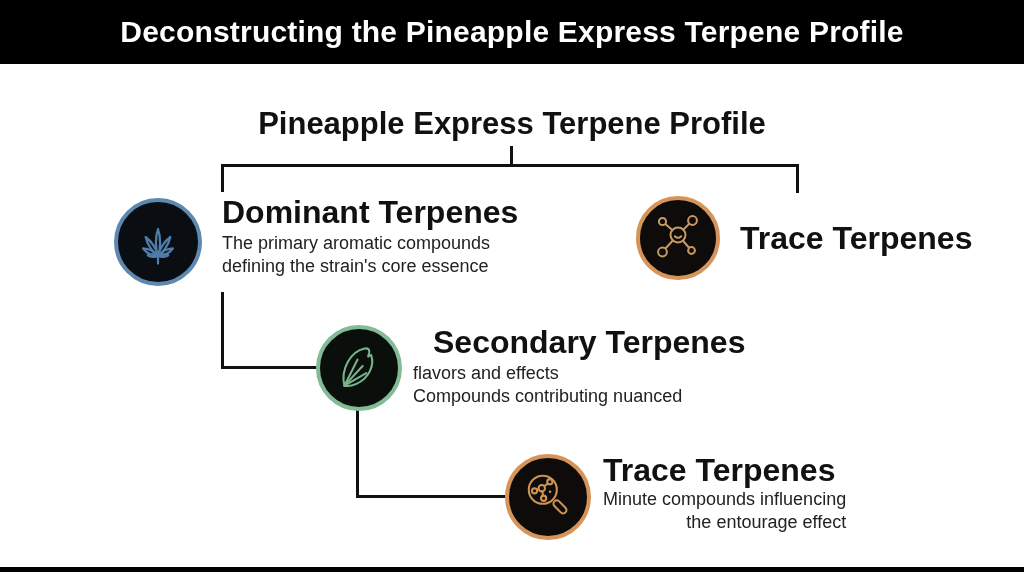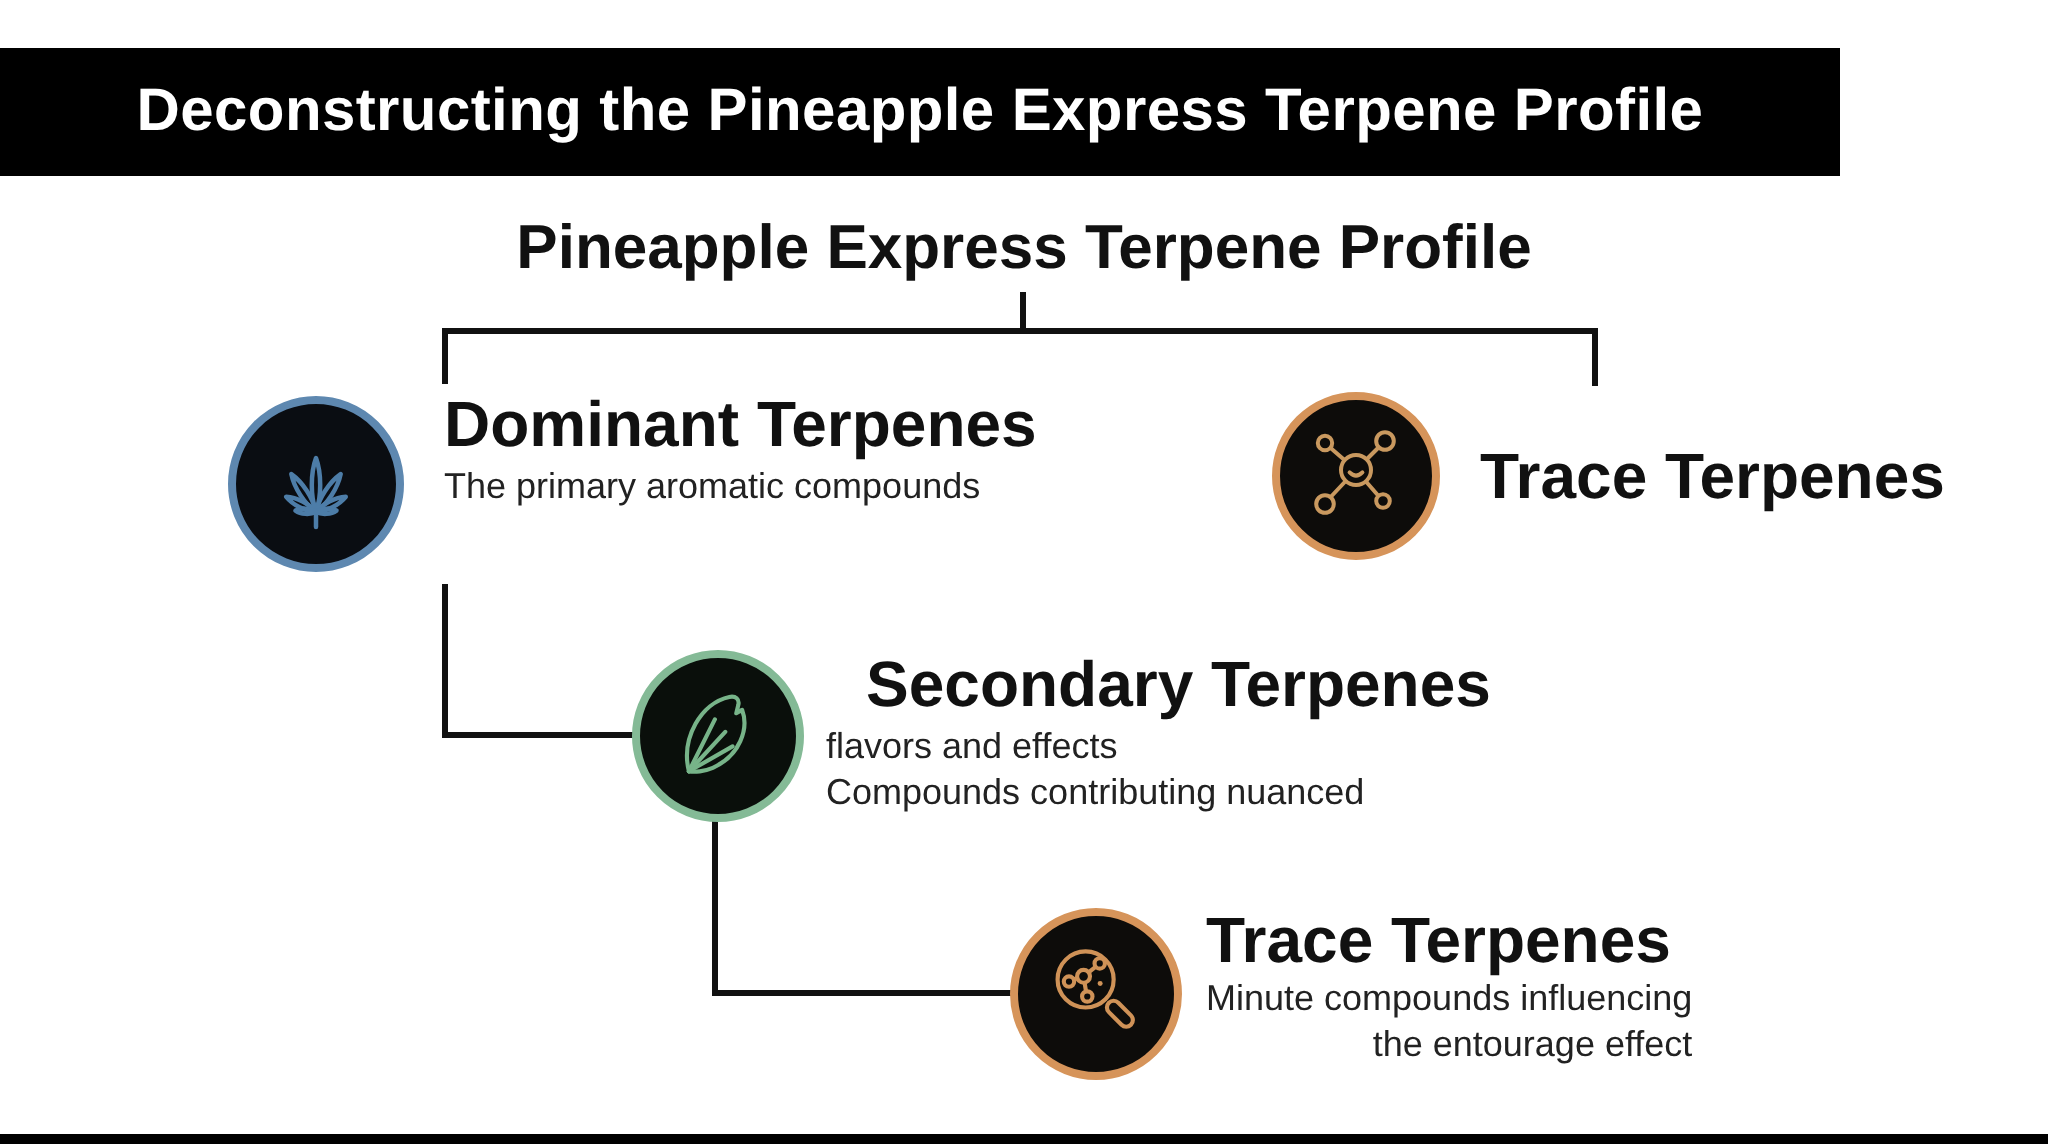--- a/index.html
+++ b/index.html
@@ -1,22 +1,22 @@
 <!DOCTYPE html>
 <html><head>
 <meta charset="utf-8">
 <style>
   html,body{margin:0;padding:0;background:#e8e8e8;}
   .stage{
     position:relative;width:1024px;height:572px;background:#ffffff;
     font-family:"Liberation Sans", sans-serif;overflow:hidden;margin:0 auto;
   }
   .banner{
-    position:absolute;left:0;top:0;width:920px;height:64px;background:#000;
-    display:flex;align-items:center;justify-content:center;margin-top:24px;
+    position:absolute;left:0;top:0;width:1024px;height:64px;background:#000;
+    display:flex;align-items:center;justify-content:center;
   }
   .banner h1{
     margin:0;color:#fff;font-size:30px;font-weight:bold;letter-spacing:.2px;
   }
   .bottom-bar{position:absolute;left:0;top:567px;width:1024px;height:5px;background:#000;}
   .root-label{
     position:absolute;left:0;top:106px;width:1024px;text-align:center;
     font-size:31px;font-weight:bold;color:#111;
   }
   .connector{position:absolute;background:#111;}
@@ -66,20 +66,21 @@
             <path d="M0,0 C-2,-4.5 -2,-11 0,-15.5 C2,-11 2,-4.5 0,0 Z" transform="rotate(-63)"></path>
             <path d="M0,0 C-1.6,-2.8 -1.6,-7 0,-9.5 C1.6,-7 1.6,-2.8 0,0 Z" transform="rotate(86)"></path>
             <path d="M0,0 C-1.6,-2.8 -1.6,-7 0,-9.5 C1.6,-7 1.6,-2.8 0,0 Z" transform="rotate(-86)"></path>
           </g>
         </g>
       </svg>
     </div>
     <div class="node-title" style="left:222px;top:198px;">Dominant Terpenes</div>
     <div class="node-desc" style="left:222px;top:232px;">
       <div>The primary aromatic compounds</div>
+      <div>defining the strain's core essence</div>
     </div>
   </div>
 
   <div>
     <div class="badge" style="left: 636px; top: 196px; width: 84px; height: 84px; background: rgb(13, 12, 10); color: rgb(214, 148, 90);">
       <svg width="52" height="52" viewBox="0 0 52 52">
         <g fill="none" stroke="#c9995f" stroke-width="2" stroke-linecap="round">
           <line x1="26" y1="23" x2="11" y2="10"></line>
           <line x1="26" y1="23" x2="40" y2="9"></line>
           <line x1="26" y1="23" x2="11" y2="39"></line>

